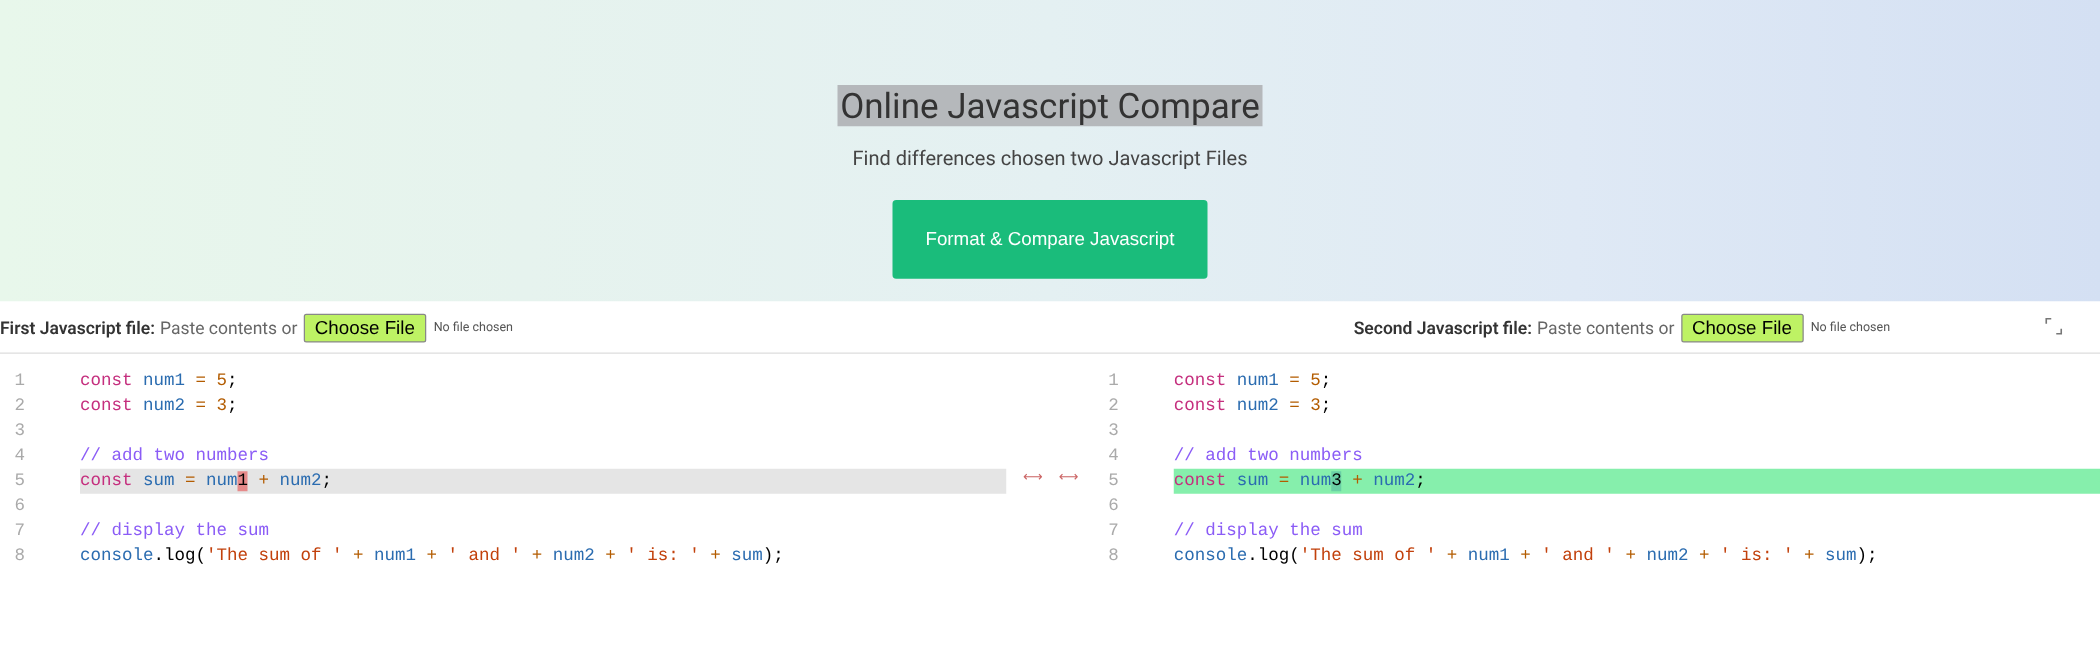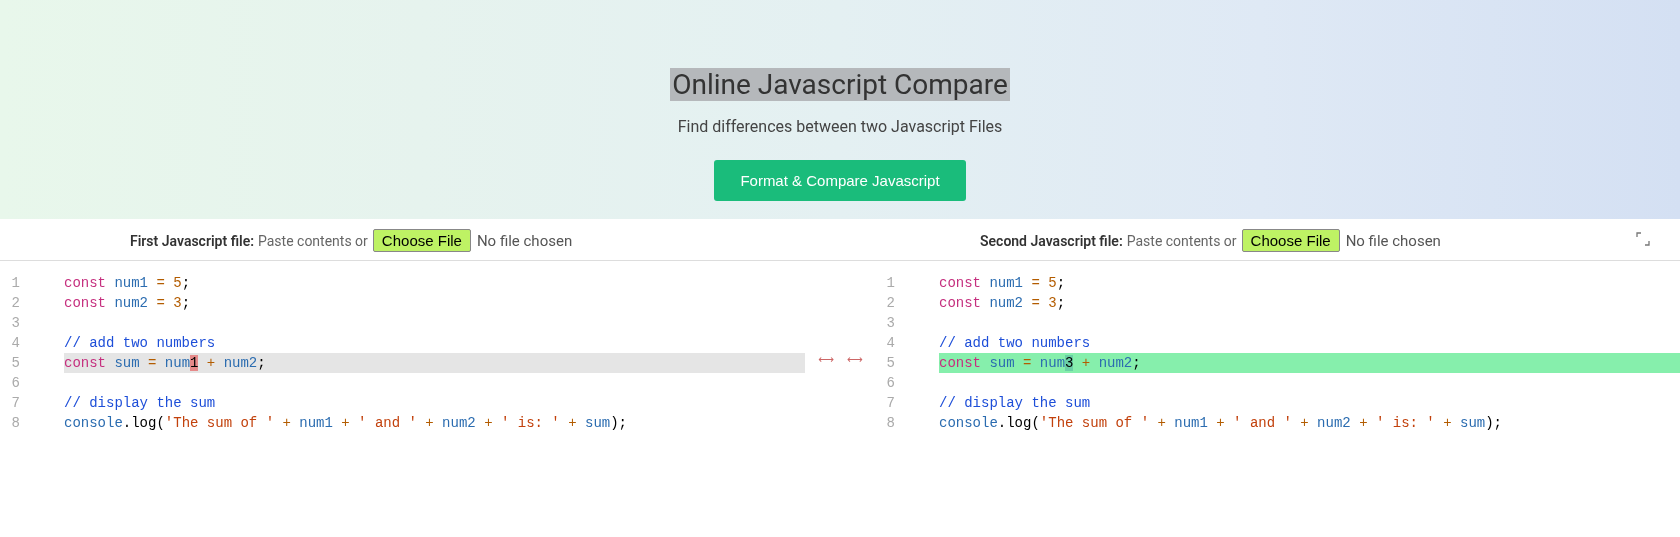--- a/index.html
+++ b/index.html
@@ -28,62 +28,62 @@
     }
     .subtitle {
       font-size: 16px;
       color: #444;
       margin-bottom: 24px;
     }
     .compare-btn {
       background: #1abc7b;
       color: #fff;
       border: none;
-      padding: 12px 26px;
+      padding: 23px 26px;
       font-size: 15px;
       border-radius: 3px;
       cursor: pointer;
     }
     .file-bar {
       display: flex;
       padding: 10px 0 8px;
       border-bottom: 1px solid #ddd;
       position: relative;
     }
     .file-section {
       flex: 1;
       display: flex;
       align-items: center;
-      padding-left: 130px;
       font-size: 14px;
       color: #333;
     }
     .file-section.right {
       padding-left: 150px;
+      justify-content: center;
     }
     .file-label-bold {
       font-weight: 600;
       margin-right: 4px;
     }
     .file-instruction {
       color: #666;
       margin-right: 5px;
     }
     .choose-file-btn {
       border: 1px solid #888;
       background: #bef264;
       padding: 2px 8px;
       font-size: 15px;
       border-radius: 2px;
       cursor: pointer;
       margin-right: 6px;
     }
     .no-file {
       color: #555;
-      font-size: 15px;
+      font-size: 10px;
     }
     .expand-icon {
       position: absolute;
       right: 30px;
       top: 12px;
       cursor: pointer;
       color: #777;
     }
     .diff-container {
       display: flex;
@@ -116,21 +116,21 @@
     .diff-removed {
       background: #e5e5e5;
     }
     .diff-added {
       background: #86efac;
     }
     .tok-kw { color: #c52f7e; }
     .tok-var { color: #2b6cb0; }
     .tok-op { color: #b35c00; }
     .tok-num { color: #b35c00; }
-    .tok-cmt { color: #1d4ed8; }
+    .tok-cmt { color: #8b5cf6; }
     .tok-str { color: #c2410c; }
     .tok-chg-del { background: #e68a8a; }
     .tok-chg-add { background: #6acfa5; }
     .gutter {
       width: 70px;
       position: relative;
       flex-shrink: 0;
     }
     .gutter-marker {
       position: absolute;
@@ -141,21 +141,21 @@
       font-size: 11px;
       color: #c66;
       letter-spacing: -1px;
     }
   </style>
 </head>
 <body>
 
 <div class="header">
   <h1 class="title">Online Javascript Compare</h1>
-  <div class="subtitle">Find differences between two Javascript Files</div>
+  <div class="subtitle">Find differences chosen two Javascript Files</div>
   <button class="compare-btn">Format &amp; Compare Javascript</button>
 </div>
 
 <div class="file-bar">
   <div class="file-section">
     <span class="file-label-bold">First Javascript file:</span>
     <span class="file-instruction">Paste contents or</span>
     <button class="choose-file-btn">Choose File</button>
     <span class="no-file">No file chosen</span>
   </div>

